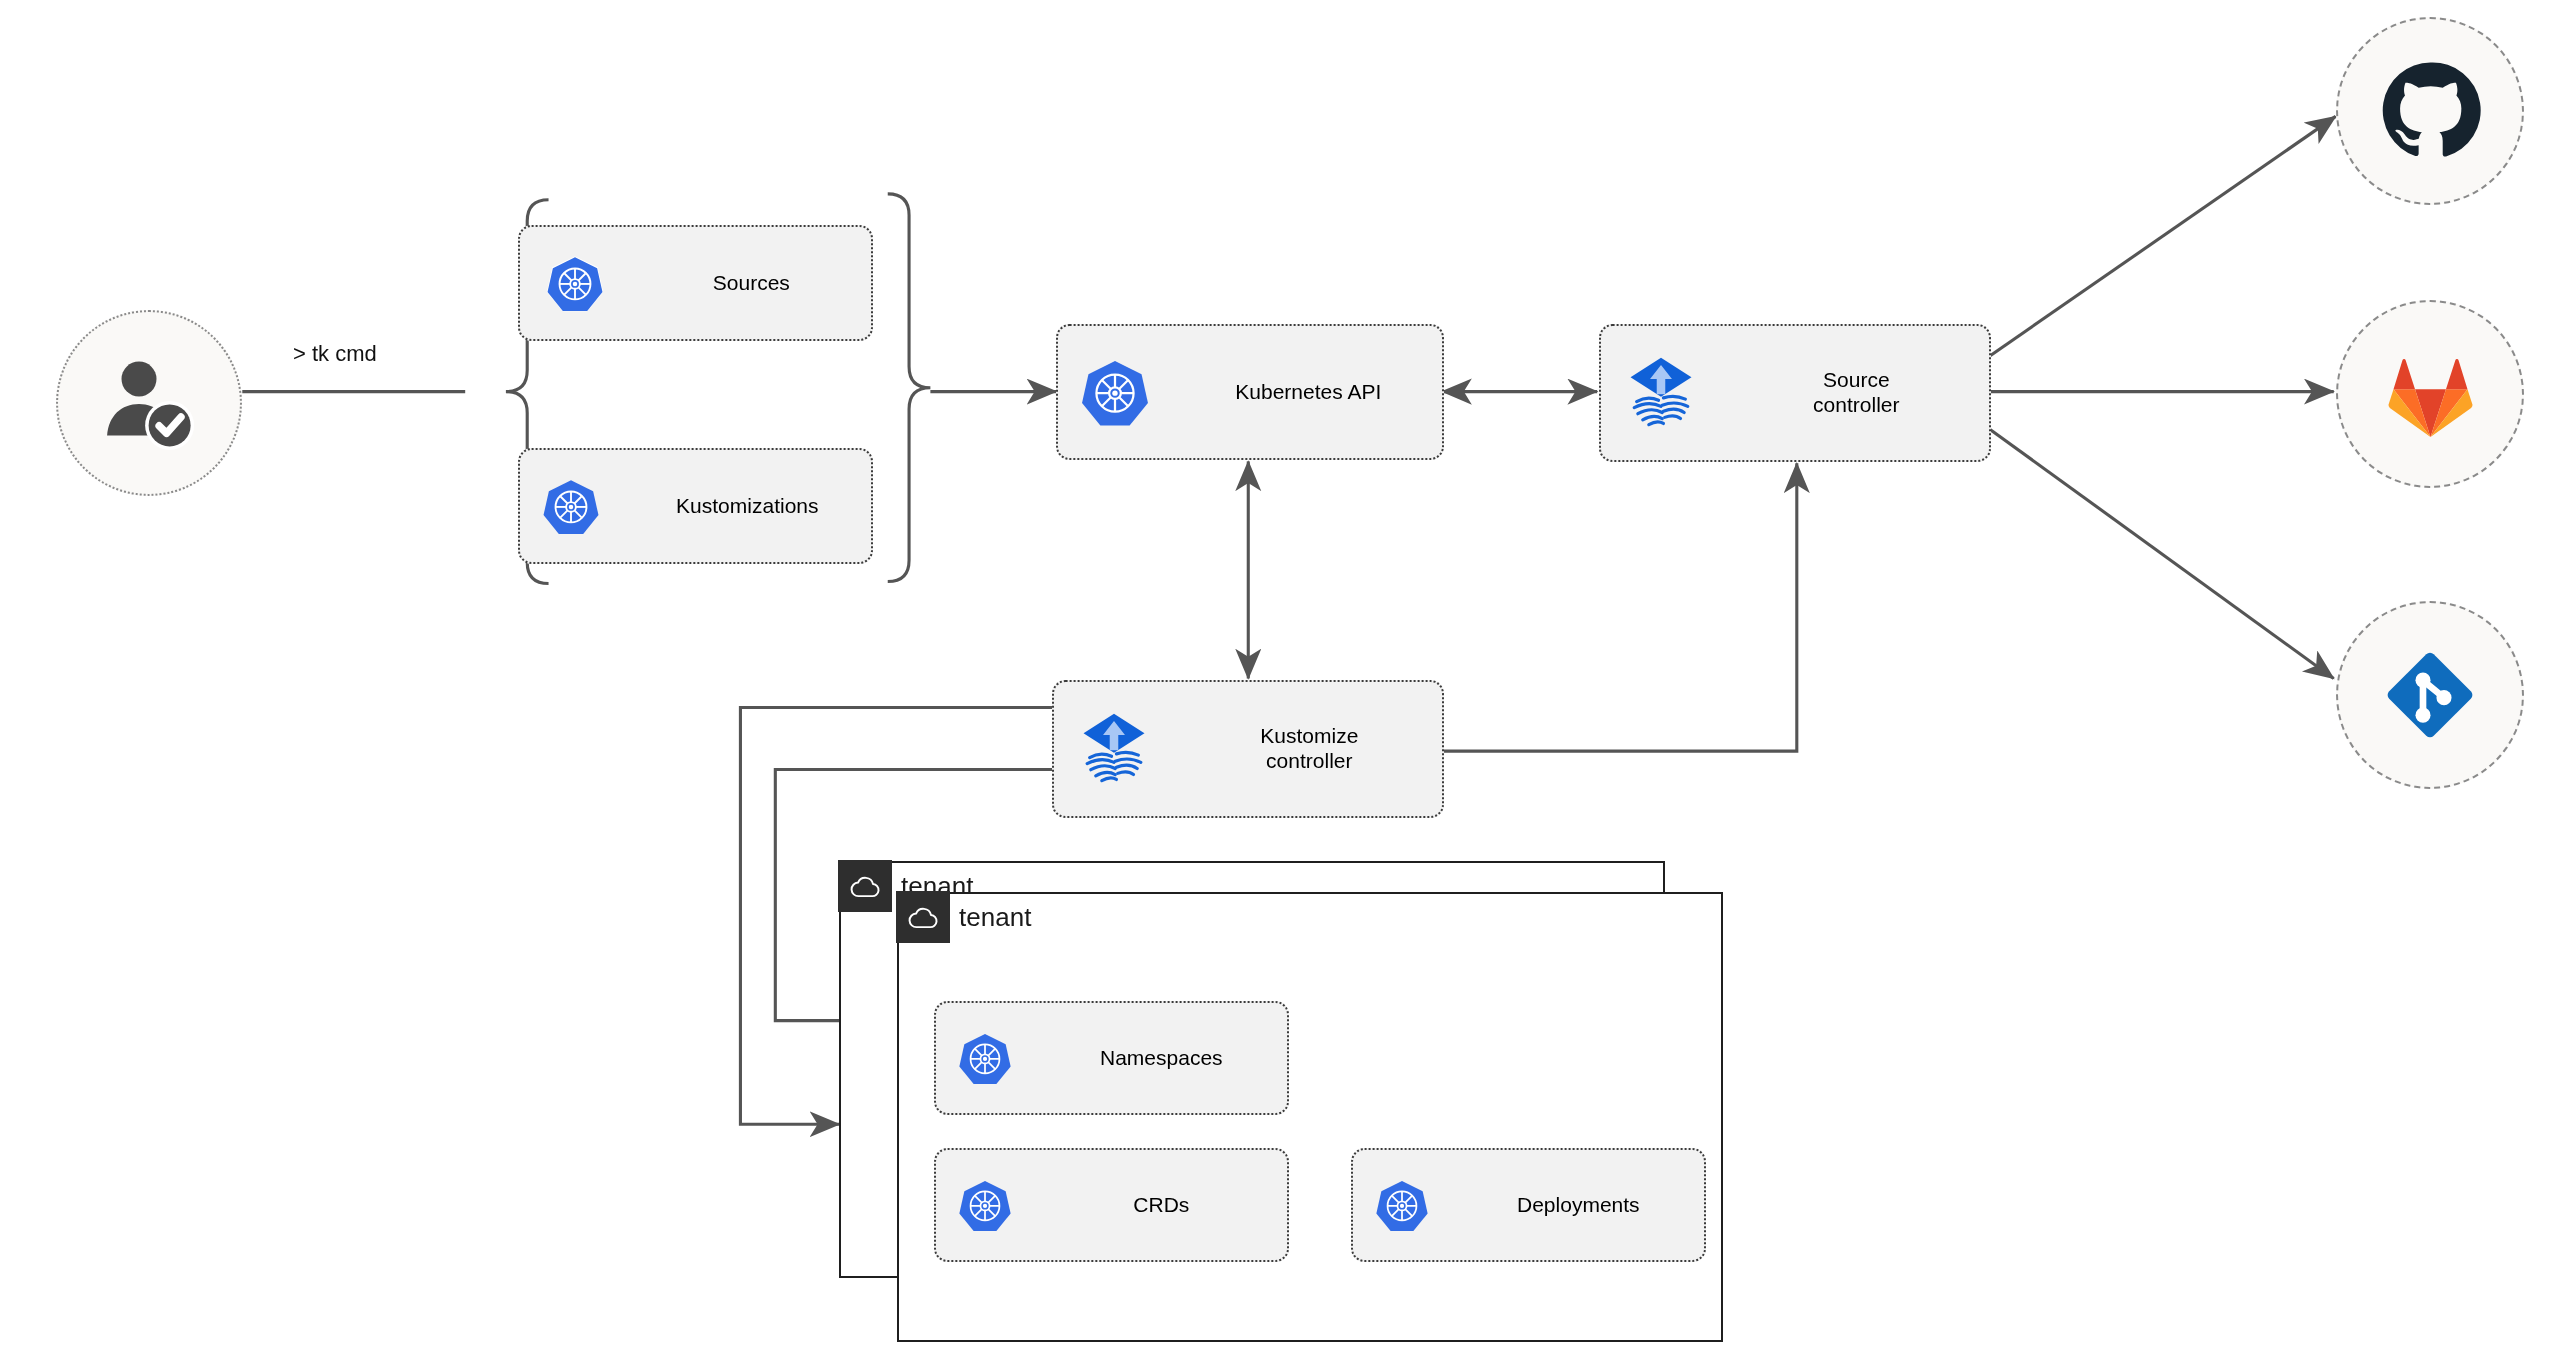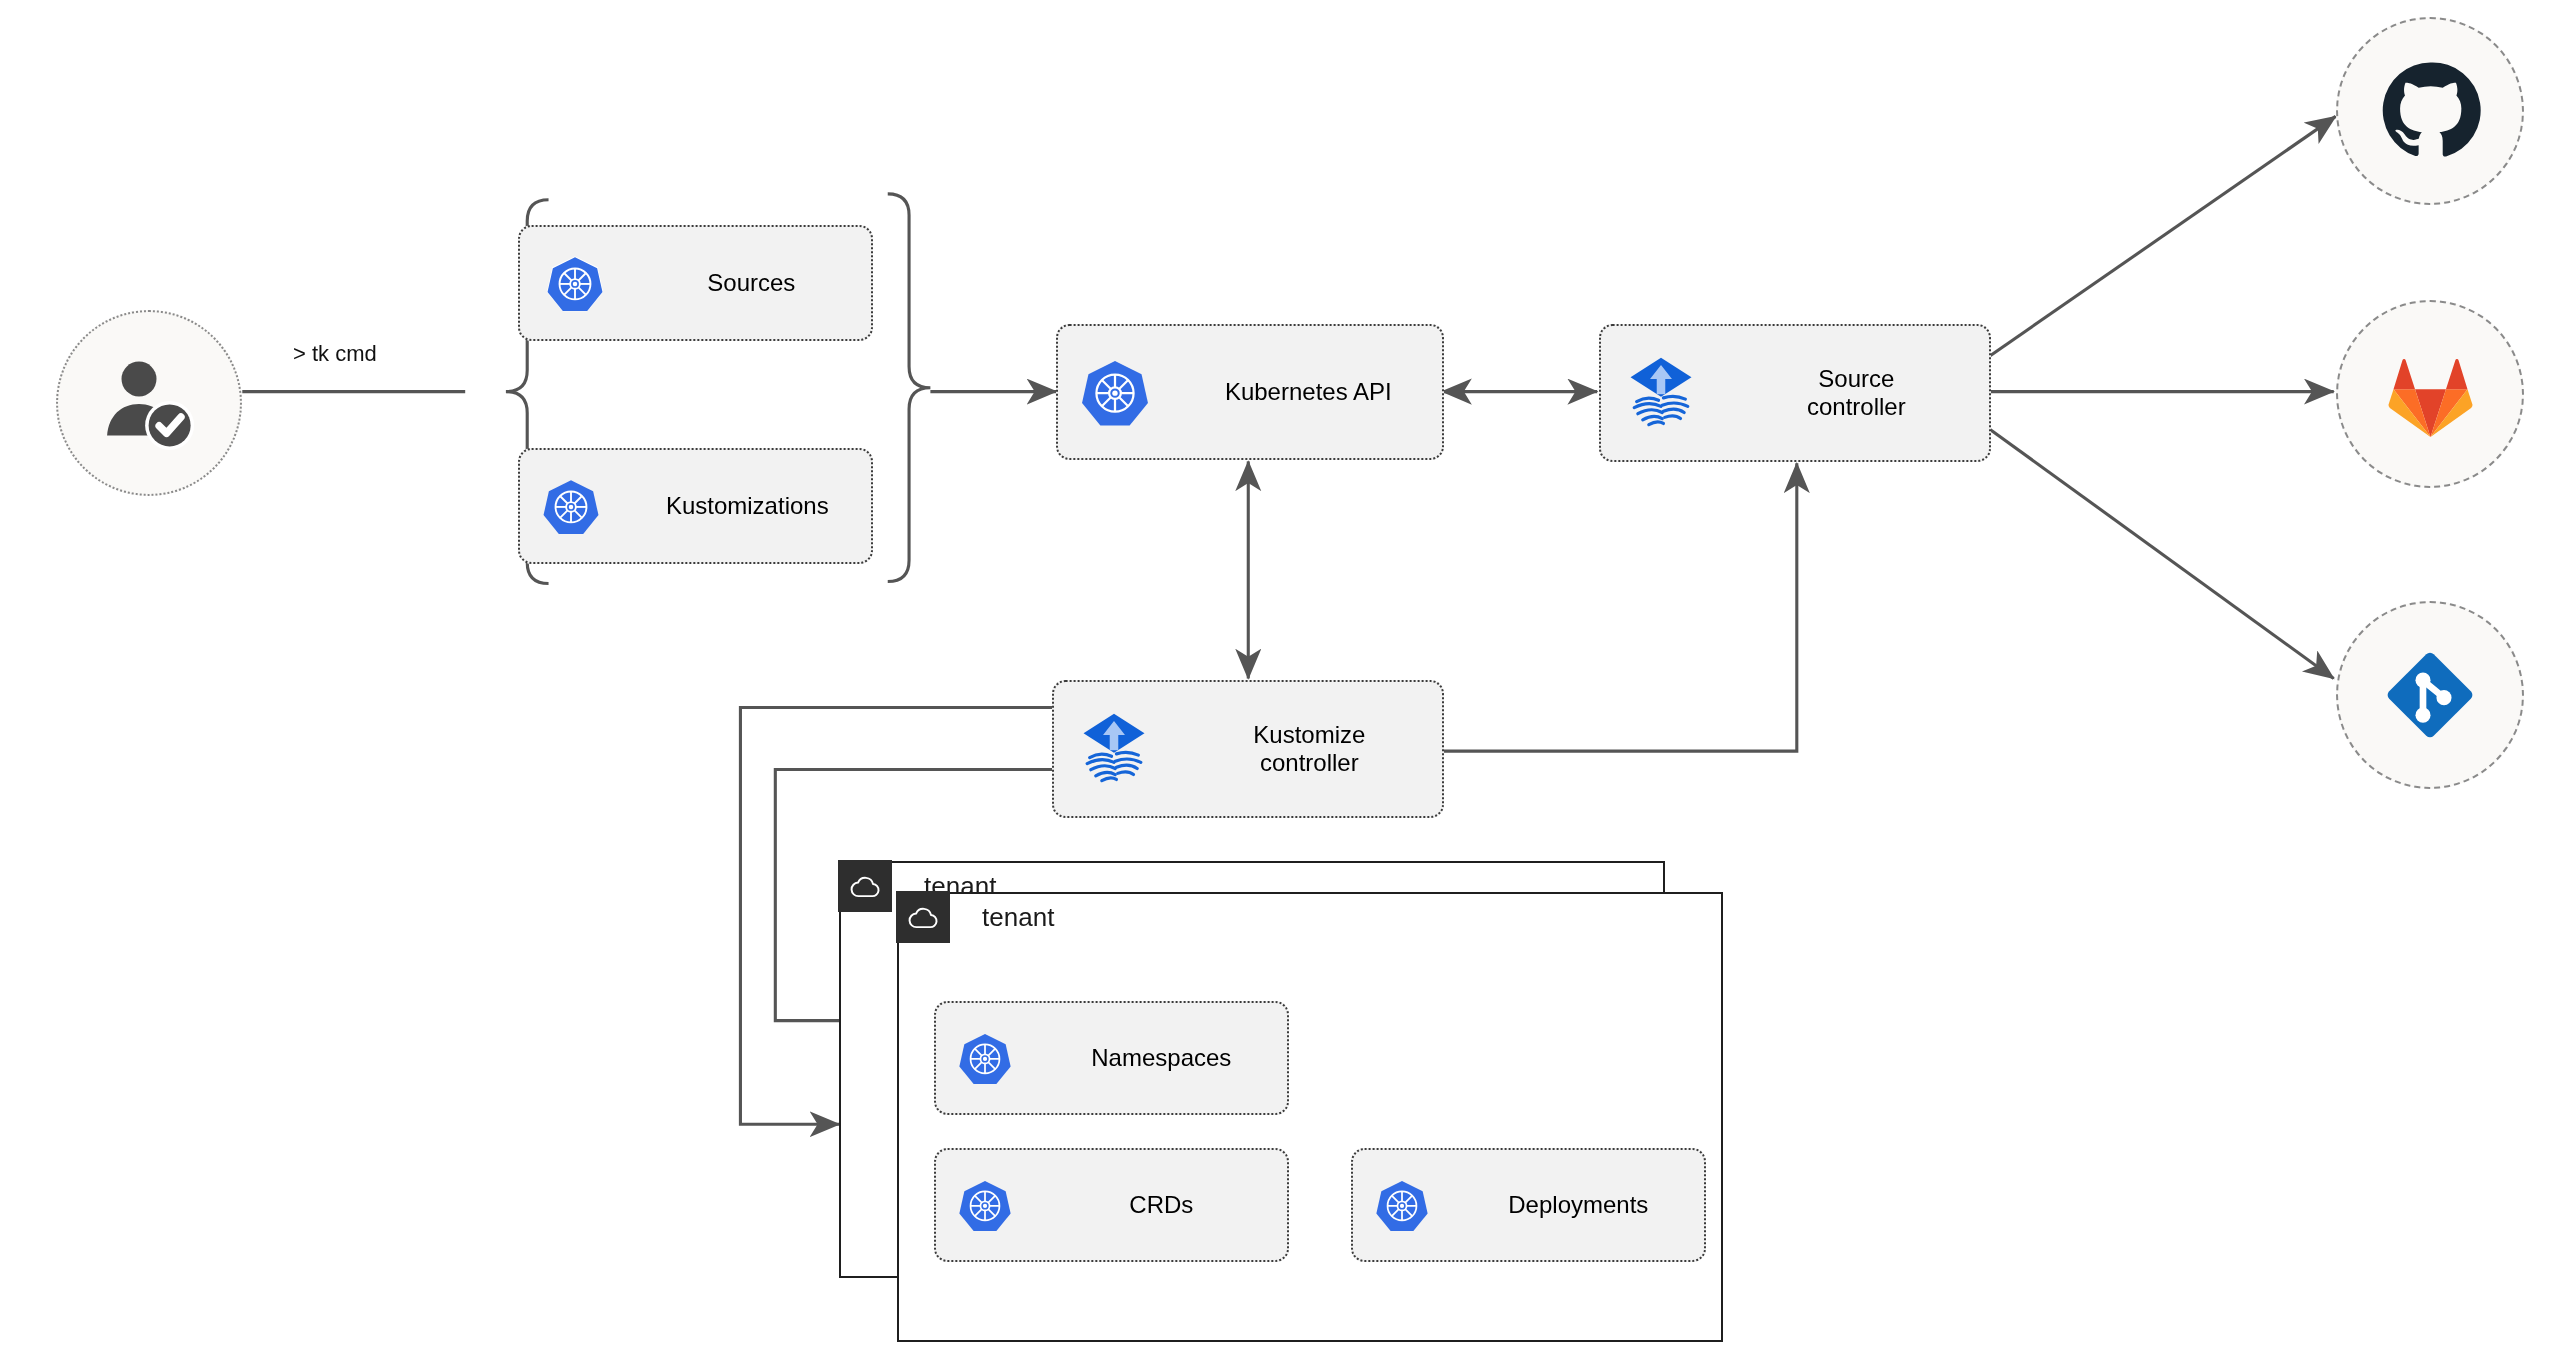--- a/index.html
+++ b/index.html
@@ -7,21 +7,21 @@
   #canvas{position:relative;width:2576px;height:1355px;background:#fff;overflow:hidden;}
   #wires{position:absolute;left:0;top:0;width:2576px;height:1355px;pointer-events:none;}
 
   
   .nodebox{
     position:absolute;box-sizing:border-box;
     background:#f2f2f2;border:2.4px dotted #3b3b3b;border-radius:13.6px;
     display:flex;align-items:center;
   }
   .nodebox .label{
-    color:#000;font-size:24px;line-height:1.18;text-align:center;
+    color:#000;font-size:21px;line-height:1.18;text-align:center;
     flex:1;padding-right:17.4px;white-space:pre-line;margin-left:20px;
   }
   .nodebox .ico{flex:0 0 auto;display:flex;align-items:center;justify-content:center;}
 
   
   .circ{
     position:absolute;box-sizing:border-box;border-radius:50%;
     background:#faf9f7;display:flex;align-items:center;justify-content:center;
   }
   .circ.dashed{border:2.9px dashed #8a8a8a;}
@@ -32,21 +32,21 @@
     position:absolute;box-sizing:border-box;background:#ffffff;
     border:2.9px solid #1f1f1f;
   }
   .tenant .tbar{
     position:absolute;left:-2.9px;top:-2.9px;height:52px;display:flex;align-items:center;
   }
   .tenant .tbadge{
     width:54px;height:52px;background:#2e2e2e;display:flex;align-items:center;justify-content:center;
   }
   .tenant .tname{
-    font-size:26px;color:#1a1a1a;padding-left:32px;white-space:nowrap;
+    font-size:26px;color:#1a1a1a;padding-left:9px;white-space:nowrap;
   }
 
   .cmdlabel{
     position:absolute;font-size:22px;color:#111;white-space:nowrap;
   }
 </style>
 </head>
 <body>
 
 <div id="canvas">

